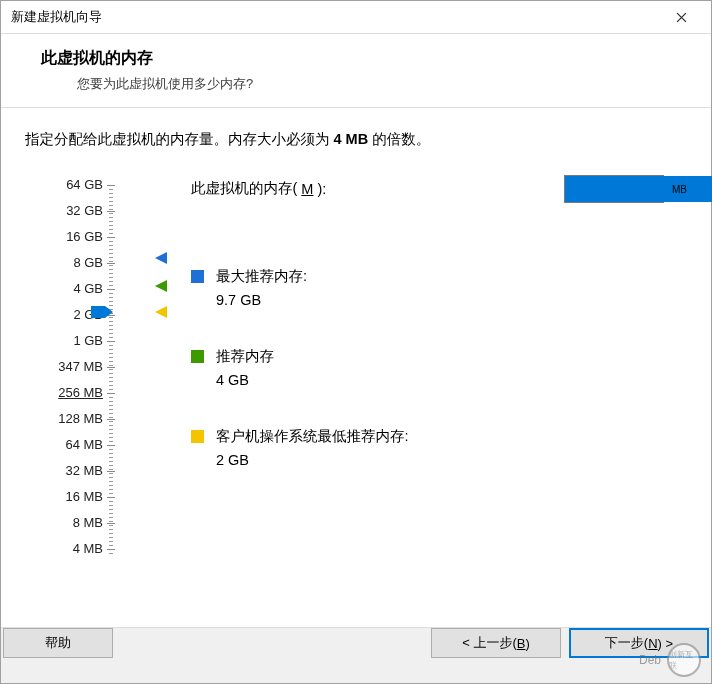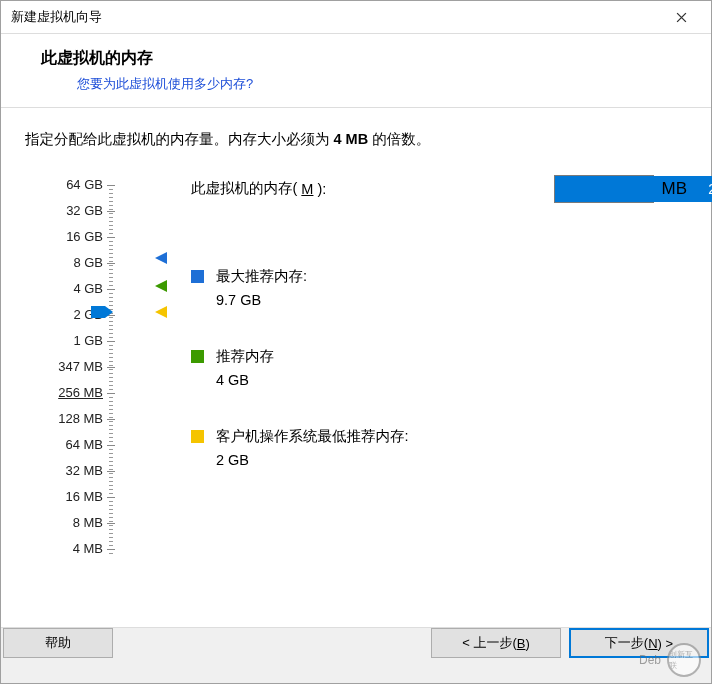--- a/index.html
+++ b/index.html
@@ -4,41 +4,41 @@
 <style>
 * { box-sizing: border-box; margin: 0; padding: 0; }
 body { font-family: "Microsoft YaHei", "Segoe UI", sans-serif; font-size: 13px; background: #fff; color: #000; }
 .window { width: 712px; height: 684px; border: 1px solid #a0a0a0; background: #fff; position: relative; }
 .titlebar { height: 16px; display: flex; align-items: center; padding: 16px 10px; border-bottom: 1px solid #ddd; }
 .titlebar-title { flex: 1; font-size: 13px; }
 .close-btn { width: 40px; height: 28px; display: flex; align-items: center; justify-content: center; cursor: pointer; }
 .close-btn svg { width: 11px; height: 11px; }
 .header { padding: 14px 0 14px 40px; border-bottom: 1px solid #ddd; }
 .header-title { font-size: 16px; font-weight: bold; margin-bottom: 6px; }
-.header-sub { font-size: 13px; padding-left: 36px; color: #1d4ed8; }
+.header-sub { font-size: 13px; padding-left: 36px; color: #404040; }
 .body { padding: 22px 24px 0 24px; }
 .instr { font-size: 14.5px; margin-bottom: 30px; }
 .instr b { font-weight: bold; }
 .memory-row { display: flex; }
 .scale-col { width: 110px; position: relative; }
 .scale-track { position: absolute; left: 84px; top: 6px; width: 4px; height: 370px; background: repeating-linear-gradient(to bottom, #999 0, #999 1px, transparent 1px, transparent 4px); }
 .tick-labels { position: relative; }
 .tick { position: absolute; right: 32px; font-size: 13px; text-align: right; width: 70px; color: #222; }
 .tick-line { position: absolute; left: 82px; width: 8px; height: 1px; background: #888; }
 .marker { position: absolute; left: 130px; }
 .marker svg { display: block; }
 .slider-handle { position: absolute; left: 66px; width: 22px; height: 12px; }
 .info-col { flex: 1; padding-left: 56px; position: relative; }
 .mem-label { font-size: 14.5px; display: flex; align-items: center; gap: 4px; }
 .mem-label .ul { text-decoration: underline; }
 .mem-input-wrap { position: absolute; right: 0; top: -4px; display: flex; align-items: center; gap: 8px; }
 .mem-input { width: 100px; height: 28px; border: 1px solid #7a7a7a; display: flex; }
 .mem-input input { flex: 1; border: none; text-align: right; padding: 0 4px; font-size: 14px; background: #0078d7; color: #fff; font-family: inherit; }
 .mem-input input::selection { background: #0078d7; color: #fff; }
-.unit { font-size: 17px; }
+.unit { font-size: 10px; }
 .rec-block { position: absolute; left: 56px; }
 .rec-row { display: flex; align-items: center; gap: 12px; font-size: 14.5px; }
 .sq { width: 13px; height: 13px; }
 .rec-val { font-size: 14.5px; margin-left: 25px; margin-top: 6px; font-weight: normal; }
 .footer { position: absolute; bottom: 0; left: 0; right: 0; height: 56px; border-top: 1px solid #ddd; background: #f0f0f0; display: flex; align-items: flex-start; padding: 0 2px; gap: 8px; }
 .btn { height: 30px; border: 1px solid #adadad; background: #e1e1e1; font-size: 13px; font-family: inherit; cursor: pointer; padding: 0 16px; display: flex; align-items: center; justify-content: center; }
 .btn-help { width: 110px; }
 .spacer { flex: 1; }
 .btn-prev { width: 130px; }
 .btn-next { width: 140px; border: 2px solid #0078d7; background: #e1e1e1; }

